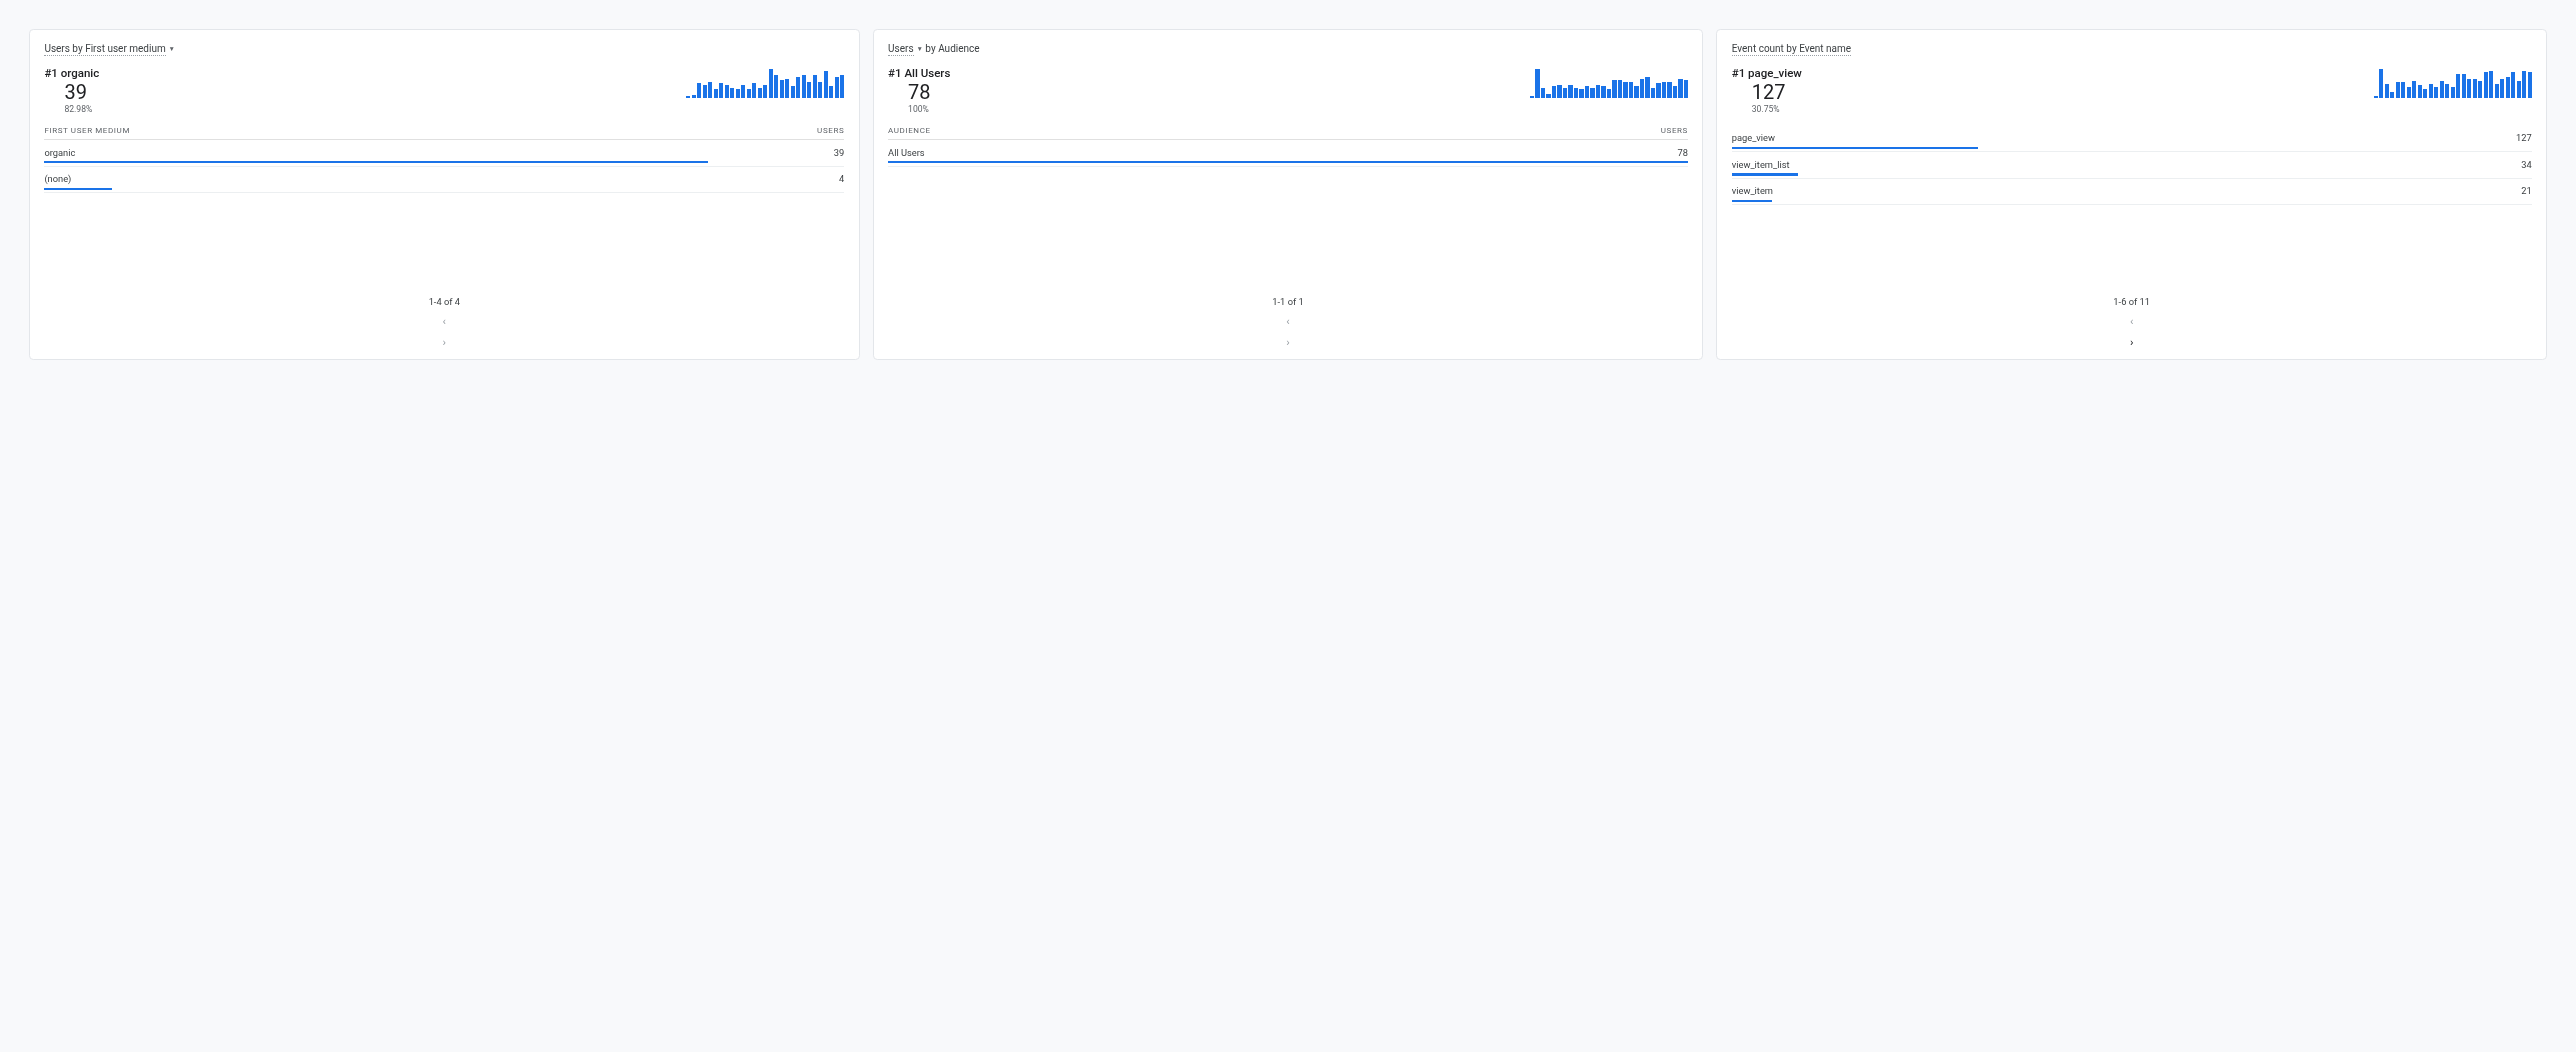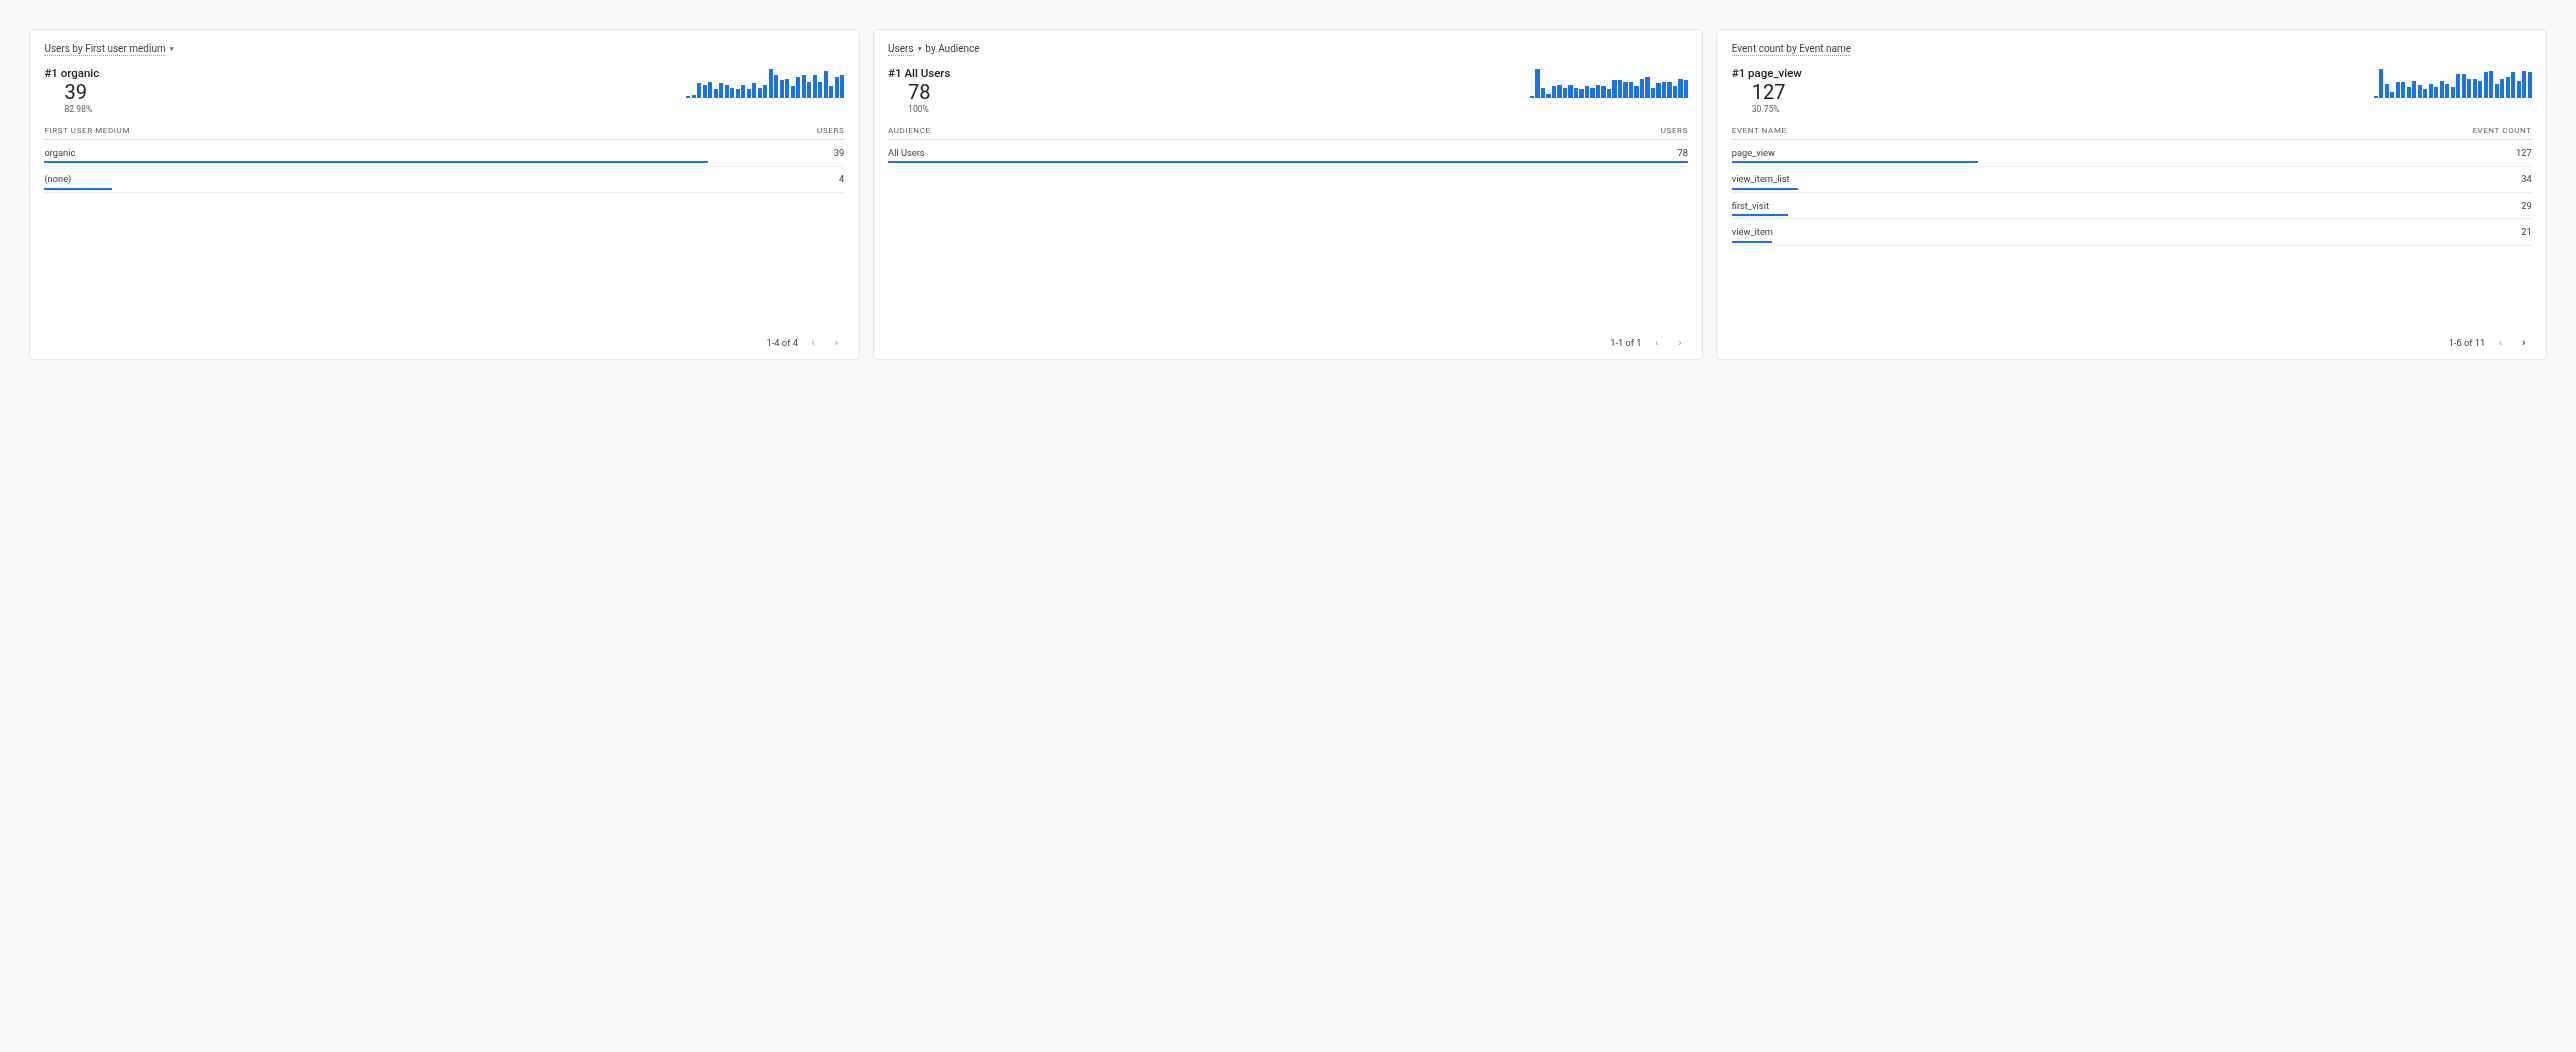--- a/index.html
+++ b/index.html
@@ -111,20 +111,21 @@
   }
   .rows { flex: 1 1 auto; }
   .pager {
     display: flex;
     justify-content: flex-end;
     align-items: center;
     gap: 7.2px;
     font-size: 9.3px;
     color: #3c4043;
     margin-top: 7.2px;
+    flex-direction: column;
   }
   .pager .chev {
     width: 16px;
     text-align: center;
     color: #9aa0a6;
     font-size: 11.5px;
     user-select: none;
   }
   .pager .chev.active { color: #202124; }
 </style>
@@ -296,50 +297,37 @@
           <div style="height: 27px;"></div>
           <div style="height: 14.4px;"></div>
           <div style="height: 19.4px;"></div>
           <div style="height: 21px;"></div>
           <div style="height: 26px;"></div>
           <div style="height: 17px;"></div>
           <div style="height: 27px;"></div>
           <div style="height: 26px;"></div>
         </div>
       </div>
-      <div class="thead">
-        <span>EVENT NAME</span>
-        <span>EVENT COUNT</span>
-      </div>
       <div class="rows">
         <div class="row">
           <div class="row-top">
             <span>page_view</span>
             <span>127</span>
           </div>
           <div class="bar-track">
             <div class="bar-fill" style="width: 30.75%;"></div>
           </div>
         </div>
         <div class="row">
           <div class="row-top">
             <span>view_item_list</span>
             <span>34</span>
           </div>
           <div class="bar-track">
             <div class="bar-fill" style="width: 8.23%;"></div>
-          </div>
-        </div>
-        <div class="row">
-          <div class="row-top">
-            <span>first_visit</span>
-            <span>29</span>
-          </div>
-          <div class="bar-track">
-            <div class="bar-fill" style="width: 7.02%;"></div>
           </div>
         </div>
         <div class="row">
           <div class="row-top">
             <span>view_item</span>
             <span>21</span>
           </div>
           <div class="bar-track">
             <div class="bar-fill" style="width: 5.08%;"></div>
           </div>

